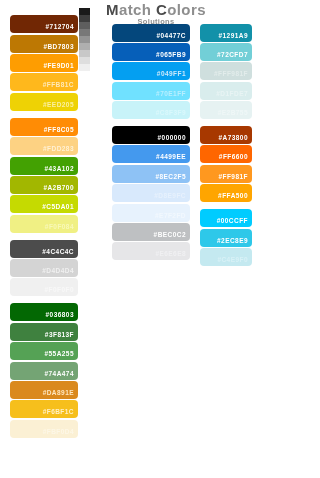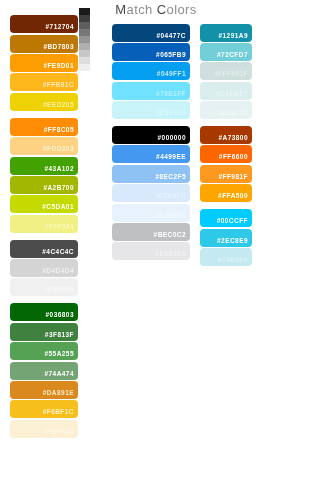--- a/index.html
+++ b/index.html
@@ -26,22 +26,22 @@
   
   .header {
     position: absolute;
     left: 100px;
     top: 4px;
     width: 112px;
     text-align: center;
     user-select: none;
   }
   .header-title {
-    font-size: 13px;
-    font-weight: normal;
+    font-size: 15px;
+    font-weight: bold;
     color: #8e8e8e;
     letter-spacing: 0.4px;
     line-height: 12px;
     white-space: nowrap;
   }
   .header-title .cap {
     color: #4a4a4a;
   }
   .header-sub {
     font-size: 7.5px;
@@ -94,20 +94,21 @@
 </style>
 </head>
 <body>
 
 <div id="page">
 
   <div class="header">
     <div class="header-title">
       <span class="cap">M</span><span>atch </span><span class="cap">C</span><span>olors</span>
     </div>
+    <div class="header-sub">Solutions</div>
   </div>
 
   <div class="gray-strip">
       <span class="gray-chip" style="background: rgb(26, 26, 26);"></span>
       <span class="gray-chip" style="background: rgb(61, 61, 61);"></span>
       <span class="gray-chip" style="background: rgb(94, 94, 94);"></span>
       <span class="gray-chip" style="background: rgb(120, 120, 120);"></span>
       <span class="gray-chip" style="background: rgb(148, 148, 148);"></span>
       <span class="gray-chip" style="background: rgb(175, 175, 175);"></span>
       <span class="gray-chip" style="background: rgb(200, 200, 200);"></span>

